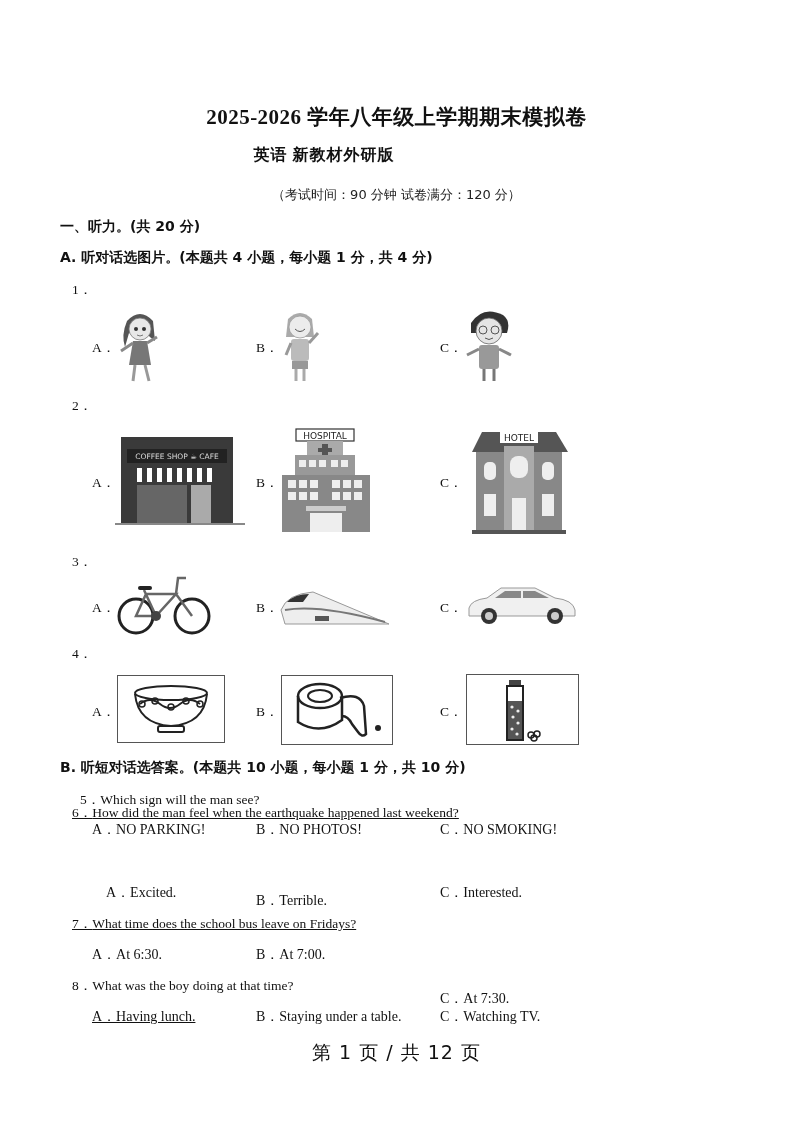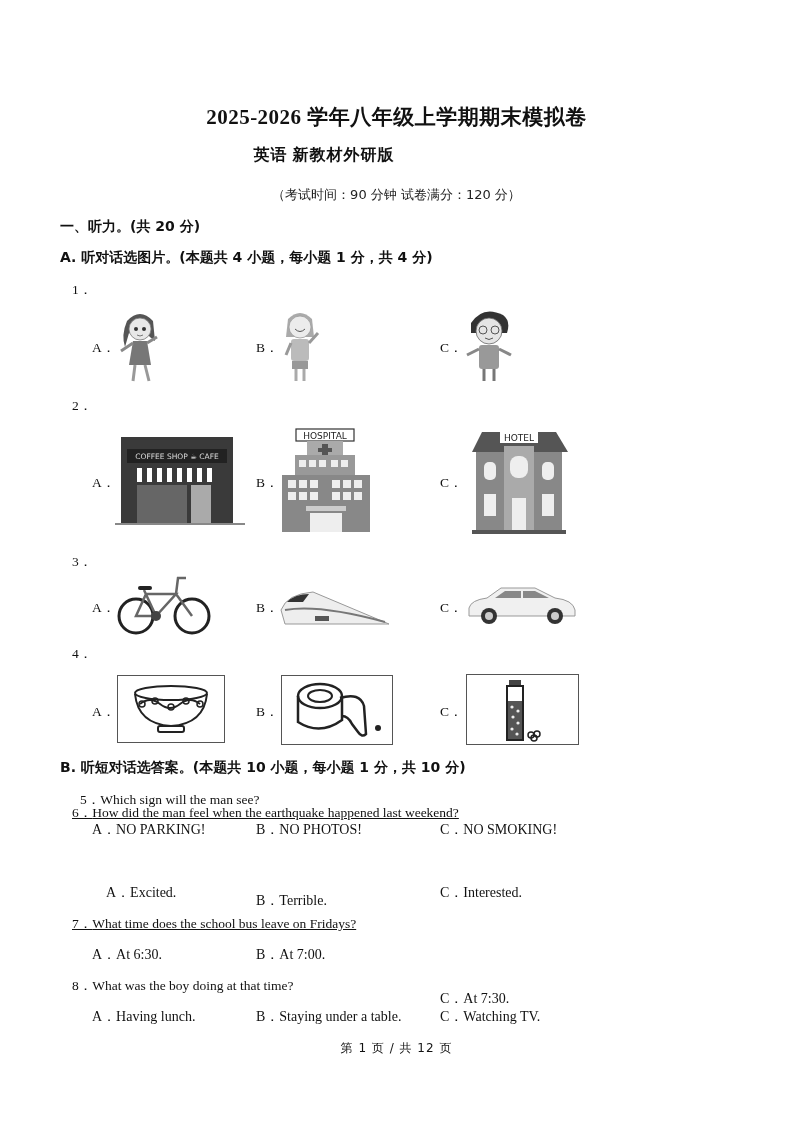--- a/index.html
+++ b/index.html
@@ -7,21 +7,21 @@
          font-family: "Liberation Serif", "DejaVu Serif", serif; color: #111; }
   .abs { position: absolute; }
   .title { left: 0; width: 793px; text-align: center; top: 103px; font-size: 21px; font-weight: bold; letter-spacing: 0.5px; }
   .subtitle { left: 0; width: 648px; text-align: center; top: 145px; font-size: 16px; font-weight: bold; letter-spacing: 1px; }
   .info { left: 0; width: 793px; text-align: center; top: 186px; font-size: 13px; font-family: "DejaVu Sans", sans-serif; color: #222; }
   .sec { left: 60px; font-size: 14px; font-weight: bold; font-family: "DejaVu Sans", sans-serif; }
   .qnum { left: 72px; font-size: 13.5px; }
   .lbl { font-size: 13.5px; }
   .q { left: 72px; font-size: 13.5px; }
   .opt { font-size: 14px; }
-  .footer { left: 0; width: 793px; text-align: center; top: 1040px; font-size: 12px; font-family: "DejaVu Sans", sans-serif; letter-spacing: 1px; }
+  .footer { left: 0; width: 793px; text-align: center; top: 1040px; font-size: 19px; font-family: "DejaVu Sans", sans-serif; letter-spacing: 1px; }
   .boxed { border: 1.2px solid #555; background: #fff; }
   svg { display: block; }
 </style>
 </head>
 <body>
 
 <div class="abs title">2025-2026 学年八年级上学期期末模拟卷</div>
 <div class="abs subtitle">英语  新教材外研版</div>
 <div class="abs info">（考试时间：90 分钟    试卷满分：120 分）</div>
 
@@ -247,17 +247,17 @@
 <div class="abs q" style="top:915px;text-decoration:underline;">
   <span>7．</span><span>What time does the school bus leave on Fridays?</span>
 </div>
 <div class="abs opt" style="left:92px; top:946px;">A．At 6:30.</div>
 <div class="abs opt" style="left:256px; top:946px;">B．At 7:00.</div>
 <div class="abs opt" style="left:440px; top:990px;">C．At 7:30.</div>
 
 <div class="abs q" style="top:977px;">
   <span>8．</span><span>What was the boy doing at that time?</span>
 </div>
-<div class="abs opt" style="left:92px; top:1008px;">A．Having lunch.</div>
+<div class="abs opt" style="left:92px; top:1008px;text-decoration:underline;">A．Having lunch.</div>
 <div class="abs opt" style="left:256px; top:1008px;">B．Staying under a table.</div>
 <div class="abs opt" style="left:440px; top:1008px;">C．Watching TV.</div>
 
 <div class="abs footer">第  1  页  /  共  12  页</div>
 
 </body></html>

